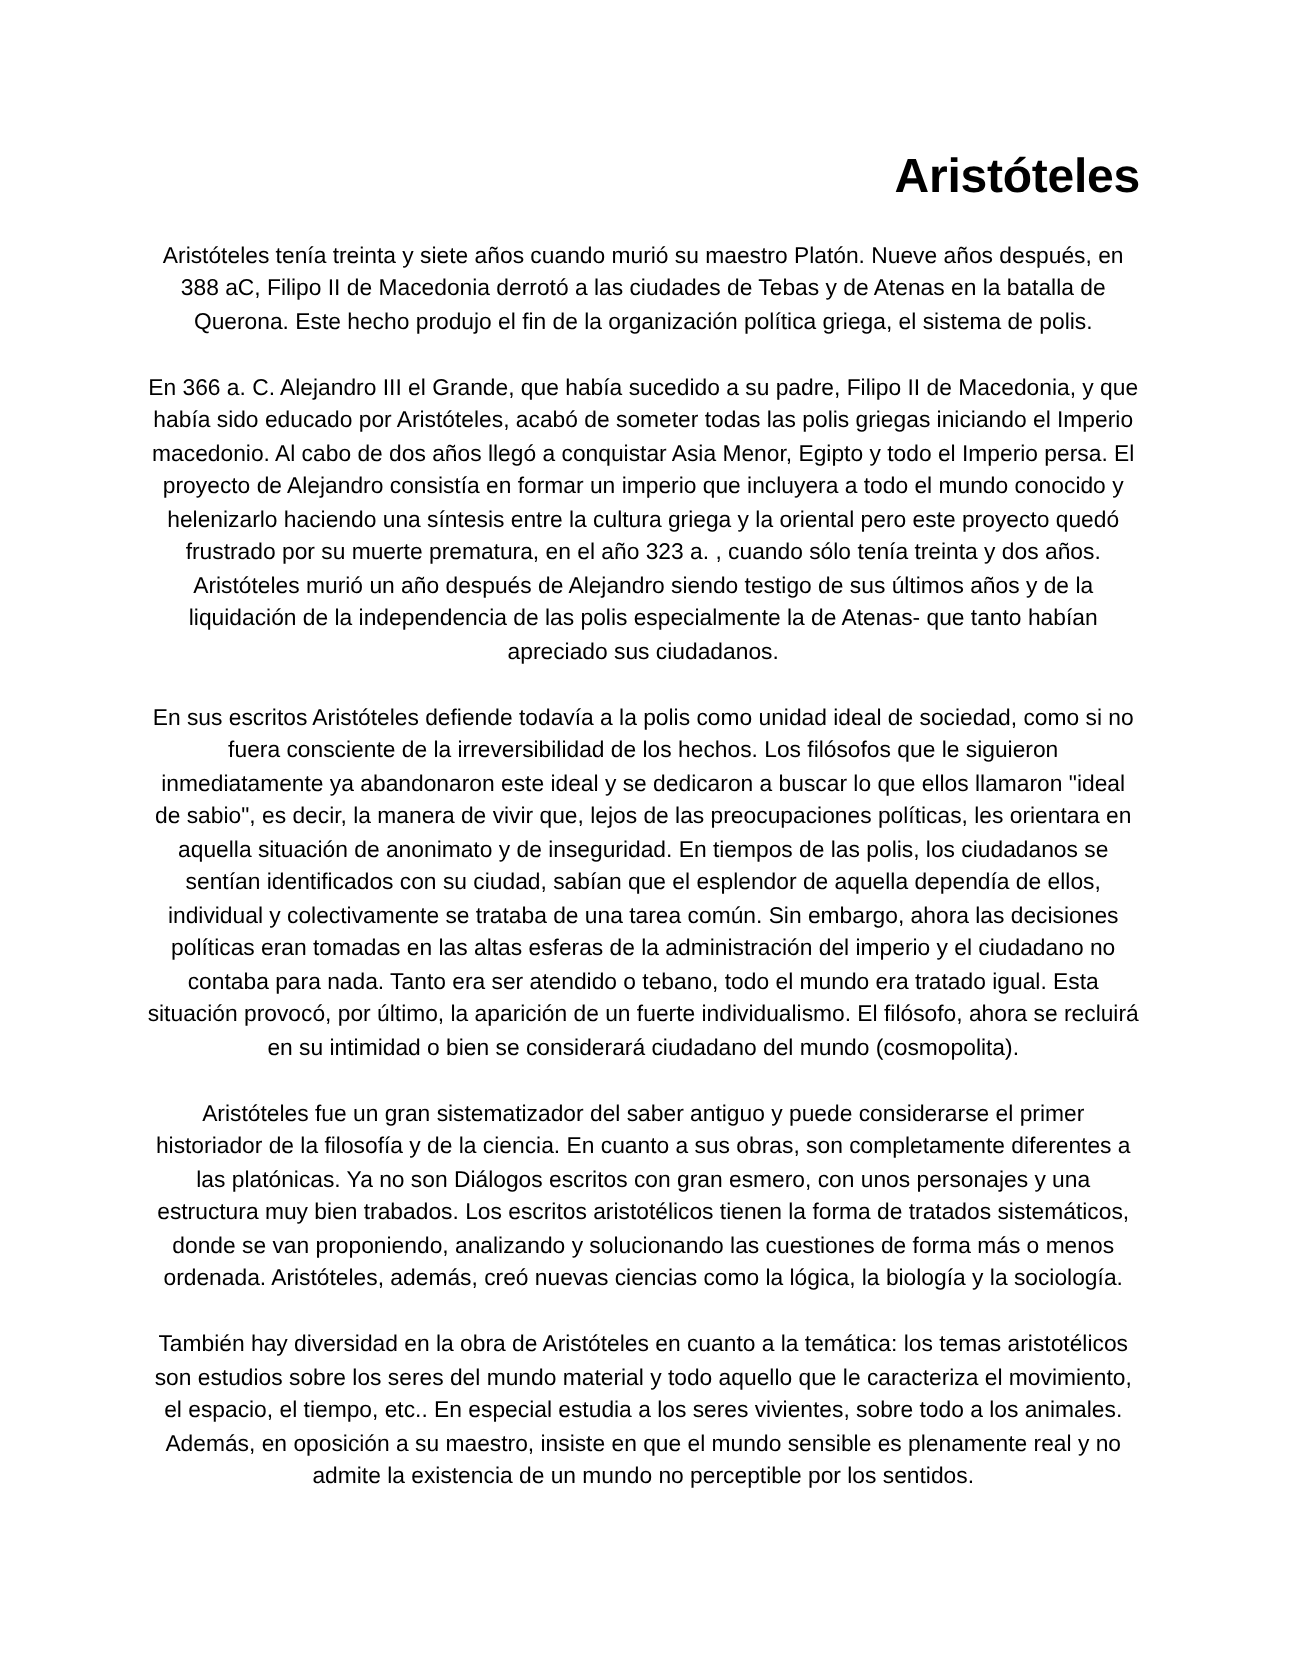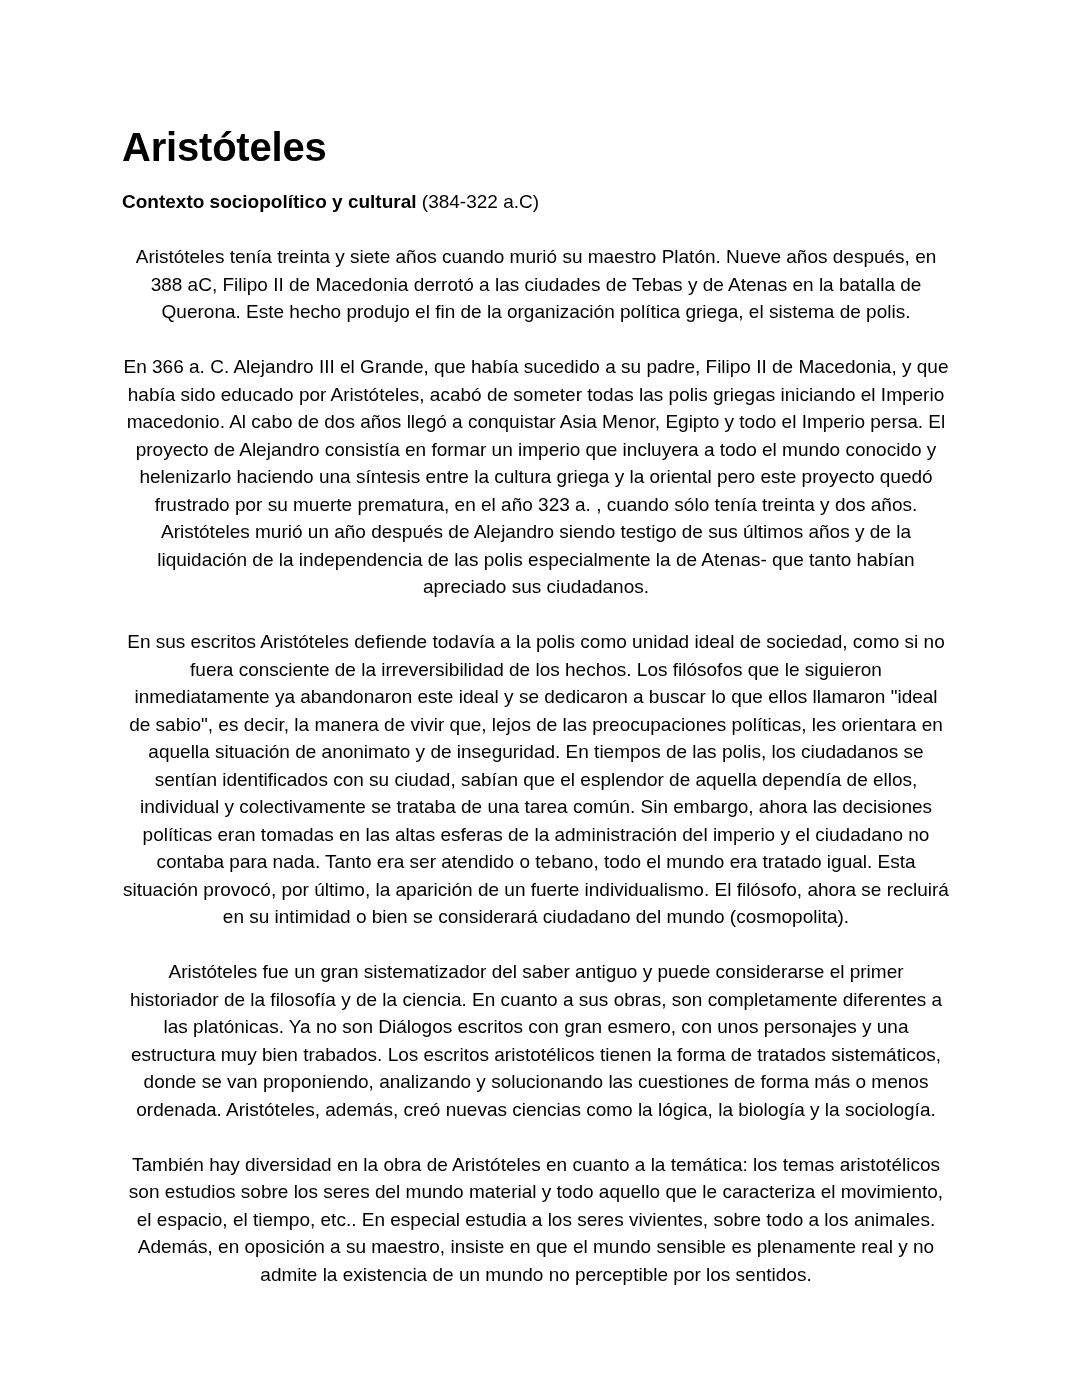--- a/index.html
+++ b/index.html
@@ -30,21 +30,21 @@
     top: 0;
     width: 828px;
   }
   .doc-title {
     margin: 0;
     padding: 0;
     padding-top: 122px;
     font-size: 40px;
     line-height: 50px;
     font-weight: bold;
-    text-align: left;
+    text-align: right;
     letter-spacing: -0.2px;
     color: #000000;
   }
   .subtitle-line {
     margin: 0;
     padding: 0;
     margin-top: 16px;
     font-size: 19px;
     line-height: 27.5px;
     color: #000000;
@@ -70,23 +70,20 @@
   }
 </style>
 </head>
 <body>
 
 <div class="page">
   <div class="content">
 
     <h1 class="doc-title">Aristóteles</h1>
 
-    <p class="subtitle-line">
-      <span class="strong">Contexto sociopolítico y cultural</span><span class="plain"> (384-322 a.C)</span>
-    </p>
 
     <p class="body-par first-par">Aristóteles tenía treinta y siete años cuando murió su maestro Platón. Nueve años después, en 388 aC, Filipo II de Macedonia derrotó a las ciudades de Tebas y de Atenas en la batalla de Querona. Este hecho produjo el fin de la organización política griega, el sistema de polis.</p>
 
     <p class="body-par">En 366 a. C. Alejandro III el Grande, que había sucedido a su padre, Filipo II de Macedonia, y que había sido educado por Aristóteles, acabó de someter todas las polis griegas iniciando el Imperio macedonio. Al cabo de dos años llegó a conquistar Asia Menor, Egipto y todo el Imperio persa. El proyecto de Alejandro consistía en formar un imperio que incluyera a todo el mundo conocido y helenizarlo haciendo una síntesis entre la cultura griega y la oriental pero este proyecto quedó frustrado por su muerte prematura, en el año 323 a. , cuando sólo tenía treinta y dos años. Aristóteles murió un año después de Alejandro siendo testigo de sus últimos años y de la liquidación de la independencia de las polis especialmente la de Atenas- que tanto habían apreciado sus ciudadanos.</p>
 
     <p class="body-par">En sus escritos Aristóteles defiende todavía a la polis como unidad ideal de sociedad, como si no fuera consciente de la irreversibilidad de los hechos. Los filósofos que le siguieron inmediatamente ya abandonaron este ideal y se dedicaron a buscar lo que ellos llamaron "ideal de sabio", es decir, la manera de vivir que, lejos de las preocupaciones políticas, les orientara en aquella situación de anonimato y de inseguridad. En tiempos de las polis, los ciudadanos se sentían identificados con su ciudad, sabían que el esplendor de aquella dependía de ellos, individual y colectivamente se trataba de una tarea común. Sin embargo, ahora las decisiones políticas eran tomadas en las altas esferas de la administración del imperio y el ciudadano no contaba para nada. Tanto era ser atendido o tebano, todo el mundo era tratado igual. Esta situación provocó, por último, la aparición de un fuerte individualismo. El filósofo, ahora se recluirá en su intimidad o bien se considerará ciudadano del mundo (cosmopolita).</p>
 
     <p class="body-par">Aristóteles fue un gran sistematizador del saber antiguo y puede considerarse el primer historiador de la filosofía y de la ciencia. En cuanto a sus obras, son completamente diferentes a las platónicas. Ya no son Diálogos escritos con gran esmero, con unos personajes y una estructura muy bien trabados. Los escritos aristotélicos tienen la forma de tratados sistemáticos, donde se van proponiendo, analizando y solucionando las cuestiones de forma más o menos ordenada. Aristóteles, además, creó nuevas ciencias como la lógica, la biología y la sociología.</p>
 
     <p class="body-par">También hay diversidad en la obra de Aristóteles en cuanto a la temática: los temas aristotélicos son estudios sobre los seres del mundo material y todo aquello que le caracteriza el movimiento, el espacio, el tiempo, etc.. En especial estudia a los seres vivientes, sobre todo a los animales. Además, en oposición a su maestro, insiste en que el mundo sensible es plenamente real y no admite la existencia de un mundo no perceptible por los sentidos.</p>

